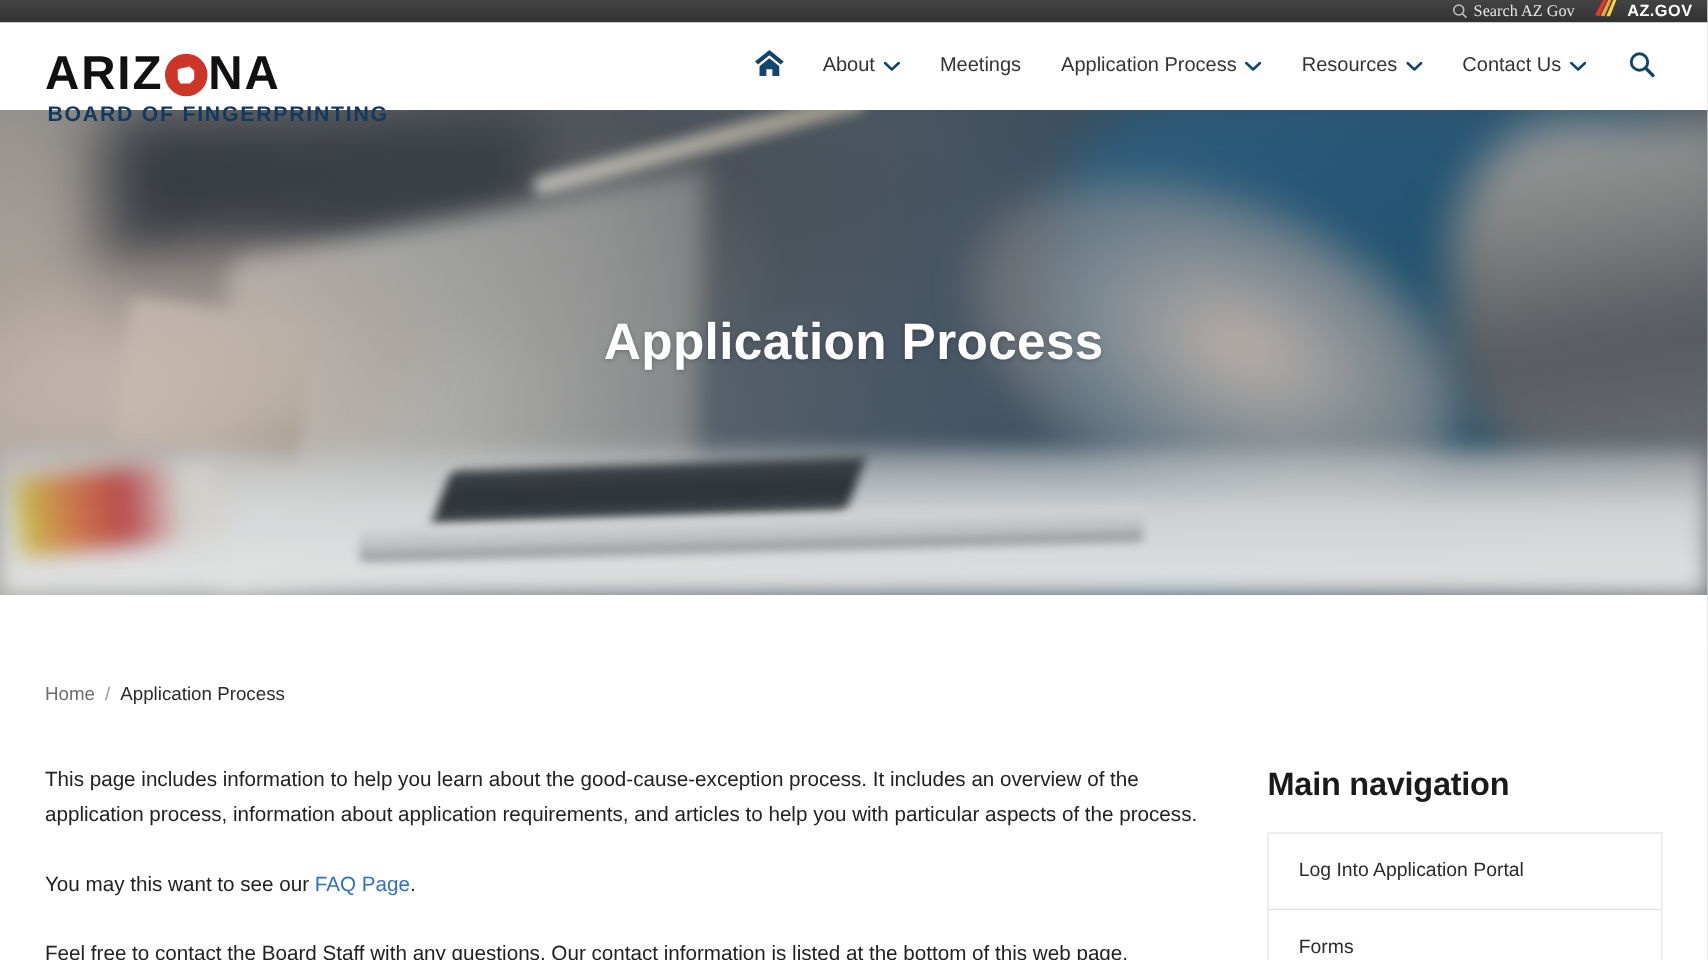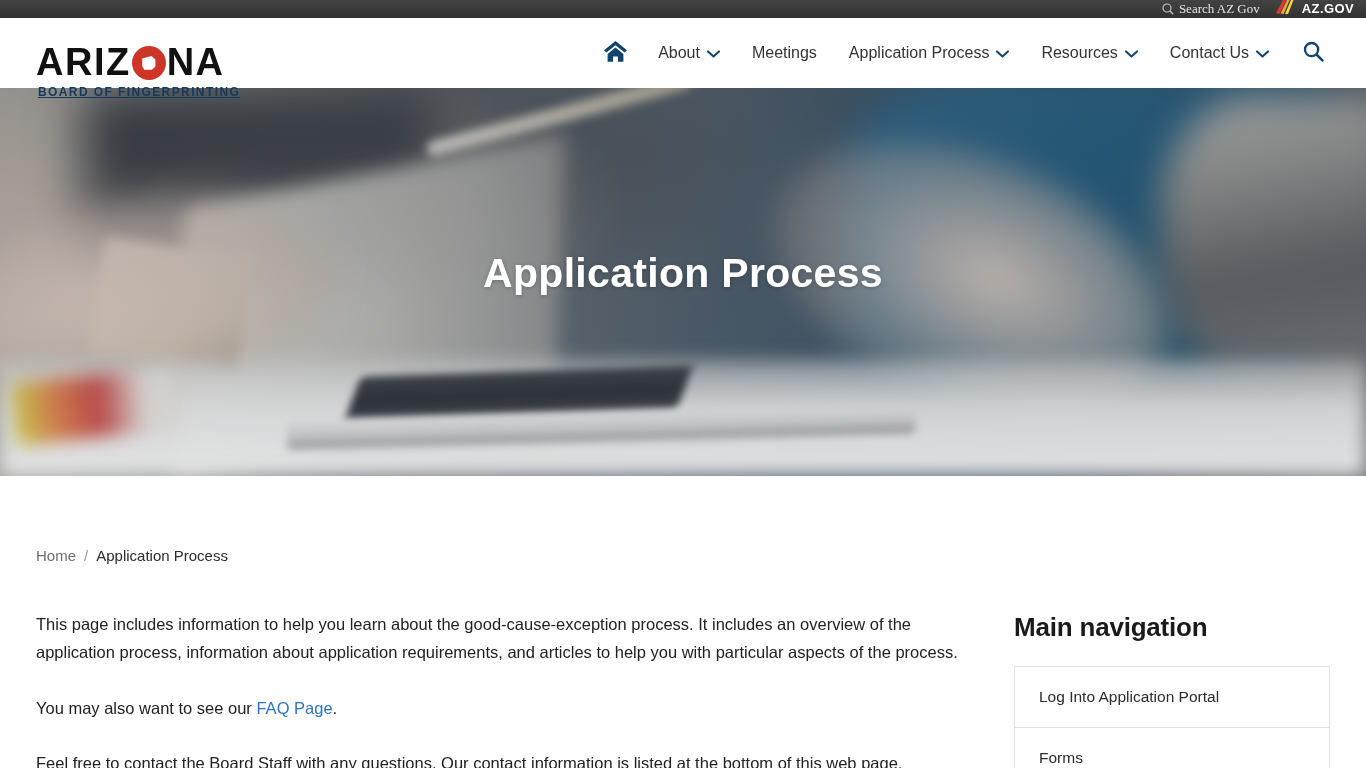--- a/index.html
+++ b/index.html
@@ -76,27 +76,26 @@
     align-items: center; justify-content: center;
     width: 34px; height: 34px;
     border-radius: 50%;
     background: #cd3529;
     margin: 0 1px;
     position: relative;
     top: 1px;
   }
   .brand-o svg { display: block; }
   .brand-sub {
-    font-size: 12px;
+    font-size: 17px;
     font-weight: bold;
     letter-spacing: 1.4px;
     color: #123a5e;
     margin-top: 4px;
     padding-left: 2px;
-    text-decoration: underline;
   }
 
   
   .main-nav {
     margin-left: auto;
     display: flex;
     align-items: center;
     gap: 0;
   }
   .nav-item {
@@ -419,21 +418,21 @@
     <a class="crumb-link">Home</a>
     <span class="crumb-sep">/</span>
     <span class="crumb-current">Application Process</span>
   </nav>
 
   <div class="content-grid">
 
     <main class="content-main">
       <p>This page includes information to help you learn about the good-cause-exception process. It includes an overview of the application process, information about application requirements, and articles to help you with particular aspects of the process.</p>
       <p>
-        <span>You may also want to see our </span><a class="inline-link">FAQ Page</a><span>.</span>
+        <span>You may this want to see our </span><a class="inline-link">FAQ Page</a><span>.</span>
       </p>
       <p>Feel free to contact the Board Staff with any questions.  Our contact information is listed at the bottom of this web page.</p>
     </main>
 
     <aside class="content-side">
       <h2 class="side-heading">Main navigation</h2>
       <div class="side-menu">
         <a class="side-menu-item">Log Into Application Portal</a>
         <a class="side-menu-item">Forms</a>
       </div>

